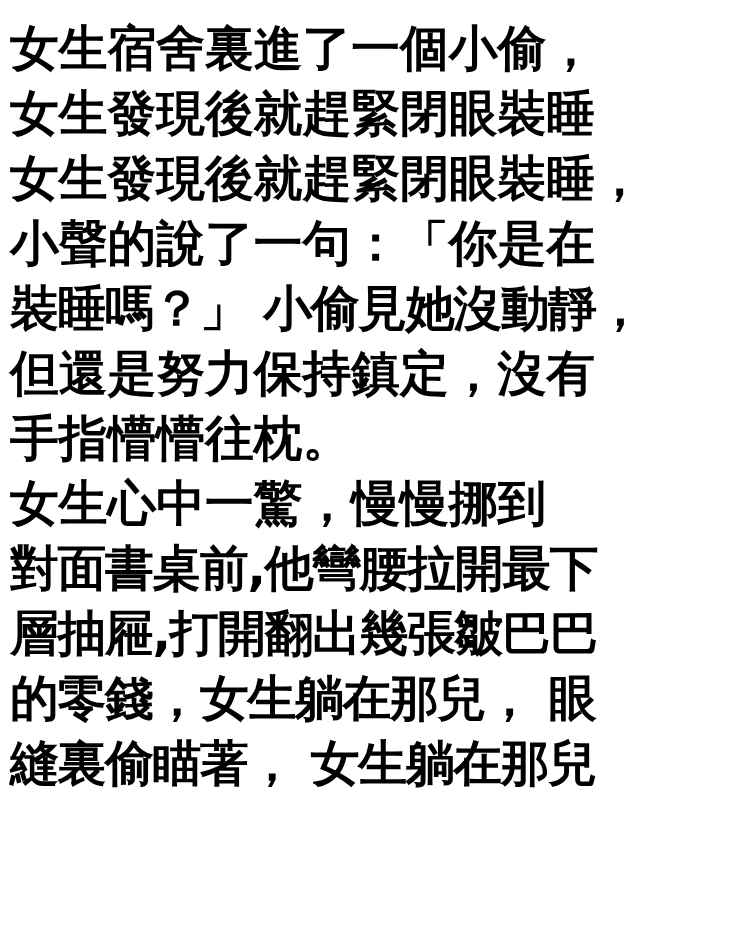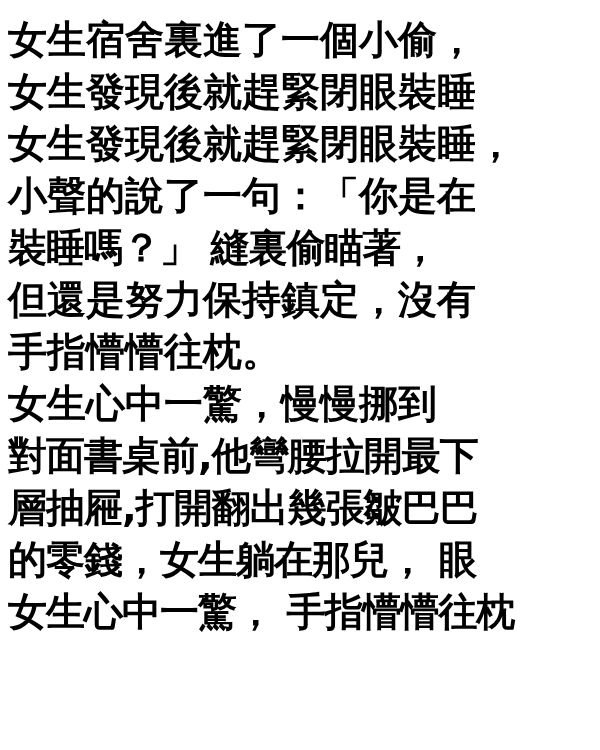--- a/index.html
+++ b/index.html
@@ -41,26 +41,26 @@
 </head>
 <body>
 
 <div id="page">
 
   <div class="para">
     <span class="line">女生宿舍裏進了一個小偷，</span>
     <span class="line">女生發現後就趕緊閉眼裝睡</span>
     <span class="line">女生發現後就趕緊閉眼裝睡，</span>
     <span class="line">小聲的說了一句：「你是在</span>
-    <span class="line tight">裝睡嗎？」 縫裏偷瞄著，</span>
+    <span class="line tight">裝睡嗎？」 小偷見她沒動靜，</span>
     <span class="line">但還是努力保持鎮定，沒有</span>
     <span class="line">手指懵懵往枕。</span>
   </div>
 
   <div class="para">
     <span class="line">女生心中一驚，慢慢挪到</span>
     <span class="line tight">對面書桌前,他彎腰拉開最下</span>
     <span class="line tight">層抽屜,打開翻出幾張皺巴巴</span>
     <span class="line tight">的零錢，女生躺在那兒， 眼</span>
-    <span class="line tight">女生心中一驚， 手指懵懵往枕</span>
+    <span class="line tight">縫裏偷瞄著， 女生躺在那兒</span>
   </div>
 
 </div>
 
 </body></html>

